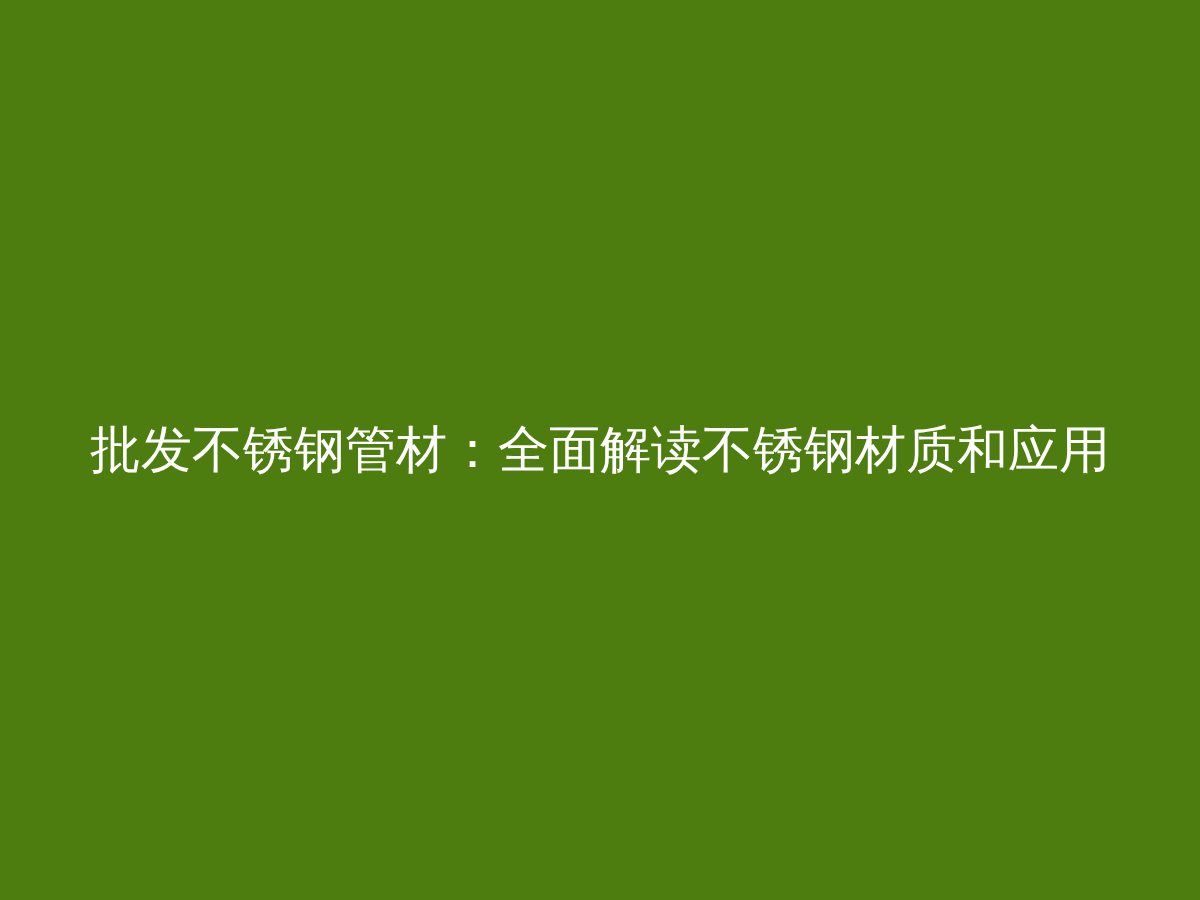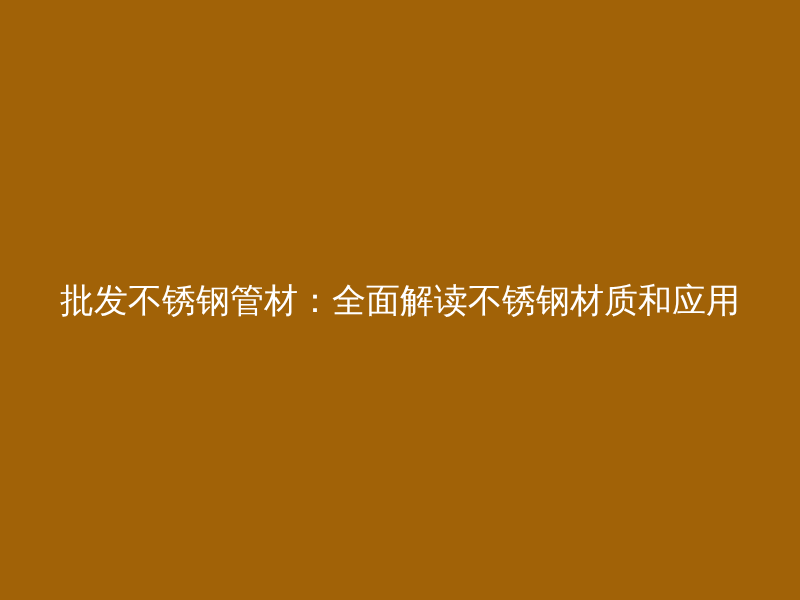--- a/index.html
+++ b/index.html
@@ -45,21 +45,21 @@
     font-weight: 400;
     line-height: 1.05;
     letter-spacing: 0px;
     text-align: center;
     white-space: nowrap;
   }
 </style>
 </head>
 <body>
 
-<div class="banner" style="background-color: #a16207;">
+<div class="banner" style="background-color: #4d7c0f;">
 
   <div class="banner-inner">
 
     <h1 class="banner-title" style="color: rgb(255, 255, 255); font-size: 34px; text-align: center;">批发不锈钢管材：全面解读不锈钢材质和应用</h1>
 
   </div>
 
 </div>
 
 </body></html>

